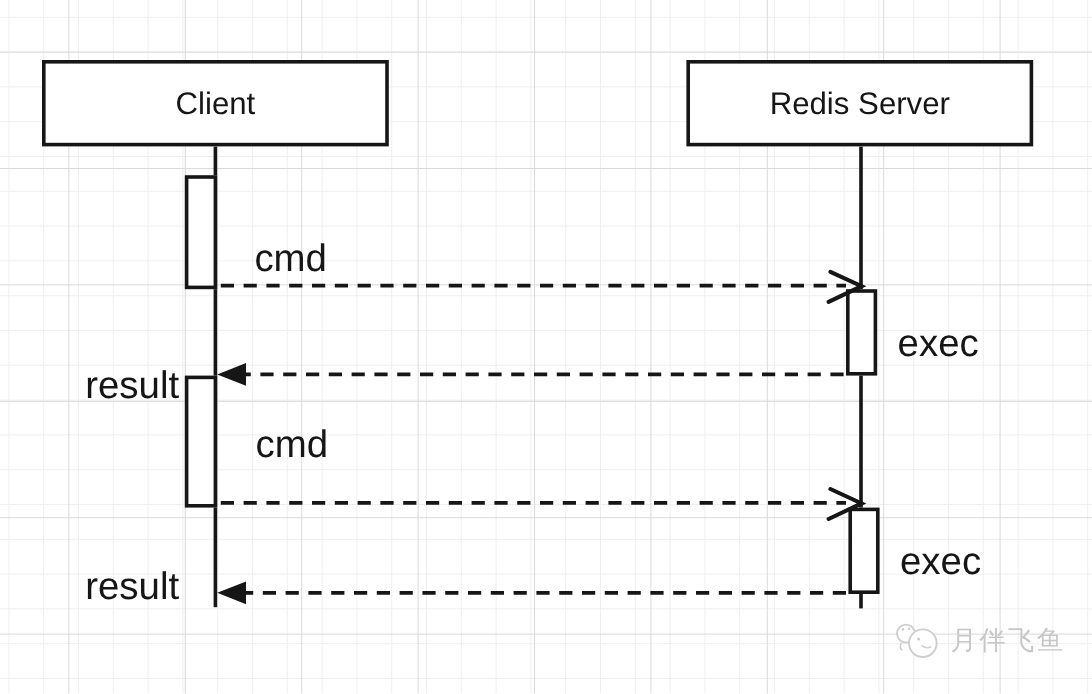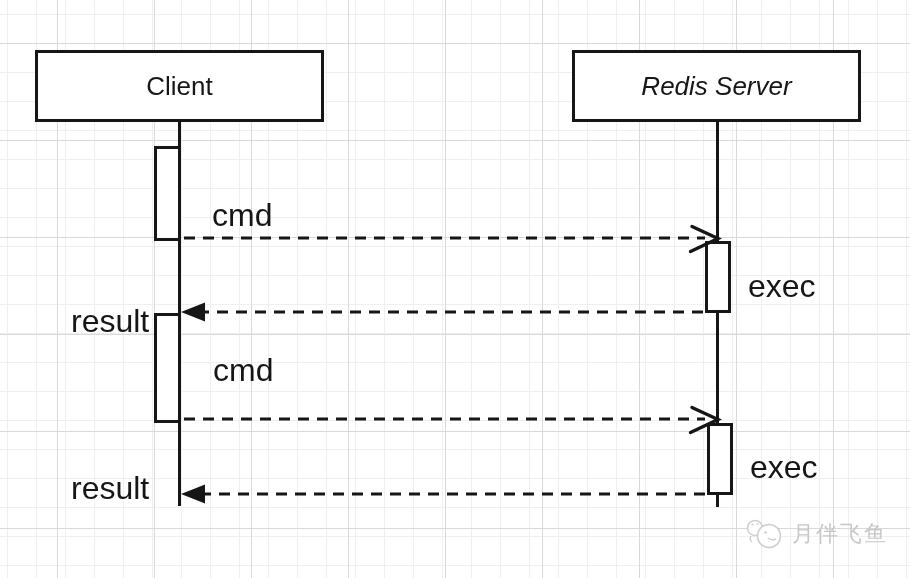--- a/index.html
+++ b/index.html
@@ -31,21 +31,21 @@
     border: 3px solid #161616;
     background: #ffffff;
     display: flex;
     align-items: center;
     justify-content: center;
     font-size: 26px;
     color: #161616;
     z-index: 3;
   }
   .actor-box.client { left: 35px;  top: 50px; }
-  .actor-box.redis  { left: 572px; top: 50px; font-style: italic; }
+  .actor-box.redis  { left: 572px; top: 50px; }
 
   .lifeline {
     position: absolute;
     width: 3px;
     background: #161616;
     z-index: 1;
   }
   .lifeline.client { left: 178px; top: 122px; height: 384px; }
   .lifeline.redis  { left: 716px; top: 122px; height: 385px; }
 

